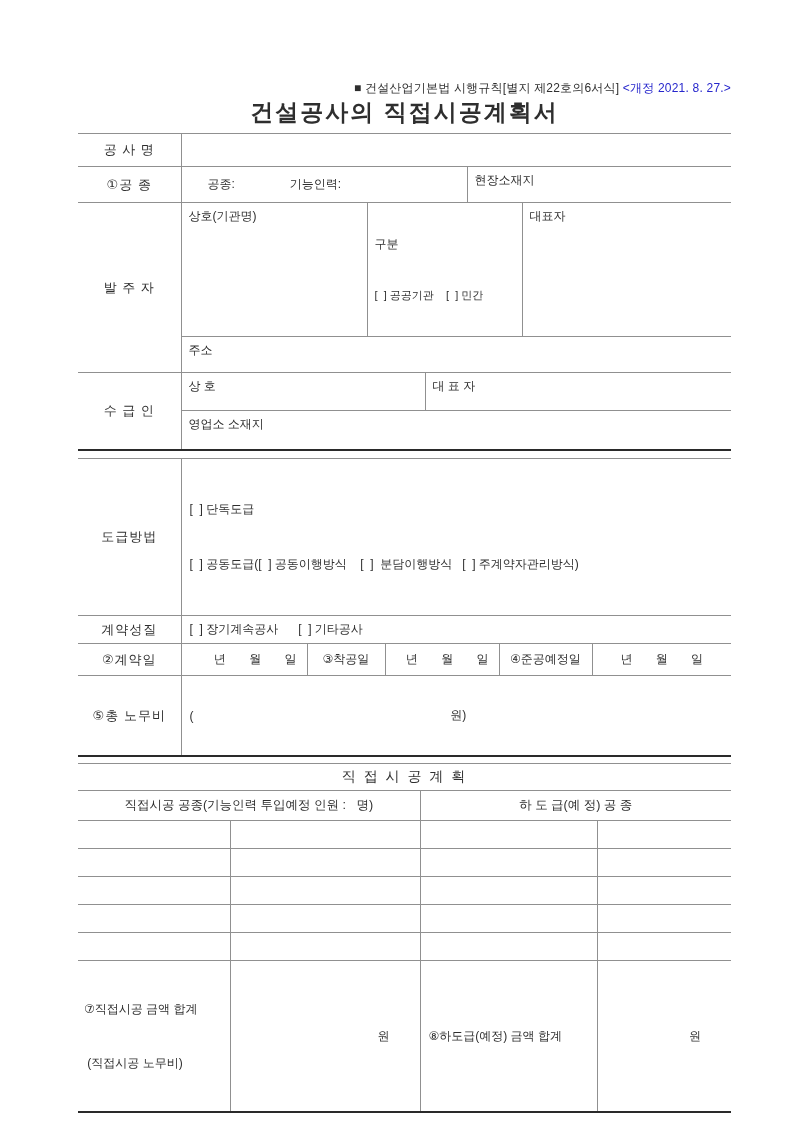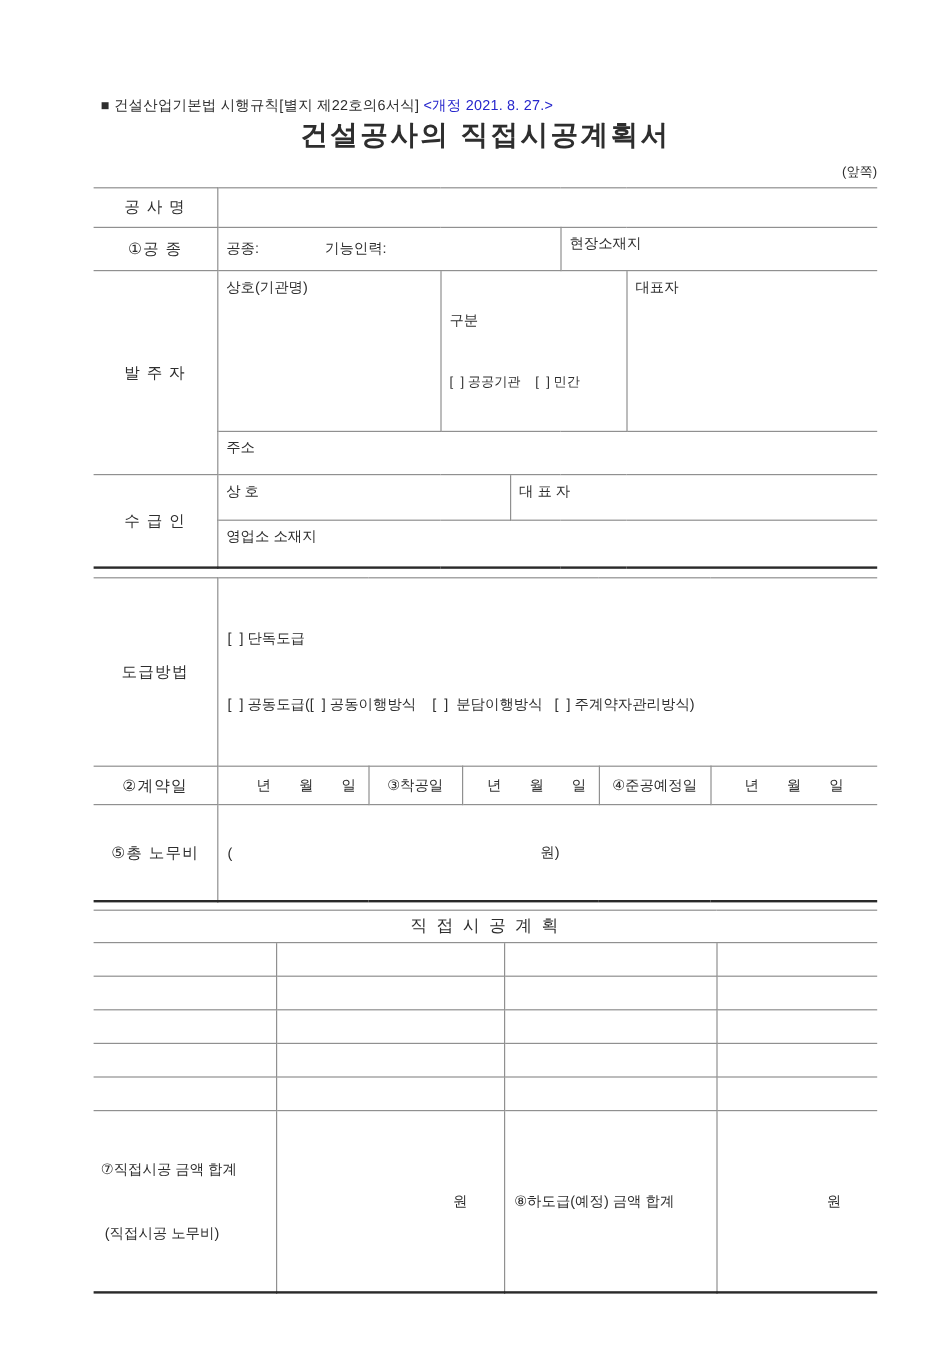--- a/index.html
+++ b/index.html
@@ -7,21 +7,21 @@
   body {
     width:793px; height:1123px;
     font-family:"Liberation Sans","DejaVu Sans",sans-serif;
     color:#2e2e2e;
     position:relative;
     overflow:hidden;
   }
   .content { position:absolute; left:78px; top:0; width:653px; }
 
   
-  .form-ref { margin-top:80px; padding-left:6px; font-size:12px; letter-spacing:0.2px; white-space:pre-wrap; }
+  .form-ref { margin-top:80px; padding-left:6px; font-size:12px; letter-spacing:0.2px; white-space:pre-wrap;text-align:right; }
   .form-ref .rev { color:#2626cc; }
   .doc-title { margin-top:0; text-align:center; font-size:23px; font-weight:700; letter-spacing:2px; }
   .page-side { margin-top:8px; text-align:right; font-size:11px; }
 
   
   table { width:653px; table-layout:fixed; border-collapse:collapse;
           border-left-style:hidden; border-right-style:hidden; }
   td { border:1px solid #909090; font-size:12px; vertical-align:middle;
        white-space:pre-wrap; overflow:hidden; }
   td.lab { text-align:center; font-size:13px; letter-spacing:1px; }
@@ -29,21 +29,21 @@
   td.mid { vertical-align:middle; }
 
   
   .t1 { margin-top:5px; border-top:1px solid #555; border-bottom:2px solid #2a2a2a; }
   .t1r1 td { height:33px; }
   .t1r2 td { height:36px; }
   .t1r3a td { height:50px; }
   .t1r3b td { height:36px; }
   .t1r4a td { height:38px; }
   .t1r4b td { height:39px; }
-  .gap55 { display:inline-block; margin-right:55px; }
+  .gap55 { display:inline-block; margin-right:55px;margin-left:19px; }
   .chk-small { font-size:11px; margin-top:7px; }
 
   
   .t2 { margin-top:7px; border-top:1px solid #8f8f8f; border-bottom:2px solid #2a2a2a; }
   .t2r1 td { height:43px; }
   .t2r2 td { height:28px; }
   .t2r3 td { height:32px; }
   .t2r4 td { height:27px; }
   .opts { padding:4px 8px; line-height:1.55; vertical-align:middle; }
   .date-val { text-align:right; word-spacing:20px; padding-right:10px; font-size:12px; }
@@ -64,21 +64,20 @@
   .tot-unit { text-align:right; padding-right:30px; vertical-align:middle; }
   .tot-sub { padding-left:8px; vertical-align:middle; }
 </style>
 </head>
 <body>
 
 <div class="content">
 
   <div class="form-ref"><span>■ 건설산업기본법 시행규칙[별지 제22호의6서식]</span> <span class="rev">&lt;개정 2021. 8. 27.&gt;</span></div>
   <div class="doc-title">건설공사의 직접시공계획서</div>
-  <div class="page-side">(앞쪽)</div>
 
   <table class="t1">
     <colgroup>
       <col style="width:103px">
         <col style="width:186px">
         <col style="width:58px">
       <col style="width:42px">
         <col style="width:55px">
         <col style="width:209px">
     </colgroup>
@@ -125,20 +124,24 @@
         <col style="width:139px">
     </colgroup>
     <tbody>
         <tr class="t2r1">
       <td class="lab">도급방법</td>
       <td class="opts" colspan="5">
         <div>[  ] 단독도급</div>
         <div>[  ] 공동도급([  ] 공동이행방식    [  ]  분담이행방식   [  ] 주계약자관리방식)</div>
       </td>
     </tr>
+    <tr class="t2r2">
+      <td class="lab">계약성질</td>
+      <td class="opts" colspan="5">[  ] 장기계속공사      [  ] 기타공사</td>
+    </tr>
     <tr class="t2r3">
       <td class="lab">②계약일</td>
       <td class="date-val">년 월 일</td>
       <td class="dlab">③착공일</td>
       <td class="date-val">년 월 일</td>
       <td class="dlab">④준공예정일</td>
       <td class="date-val wide">년 월 일</td>
     </tr>
     <tr class="t2r4">
       <td class="lab">⑤총 노무비</td>
@@ -156,20 +159,24 @@
     <colgroup>
       <col style="width:152px">
         <col style="width:190px">
         <col style="width:177px">
         <col style="width:134px">
     </colgroup>
     <tbody>
         <tr class="t3title">
       <td colspan="4" style="border-left:none;border-right:none">직 접 시 공 계 획</td>
     </tr>
+    <tr class="t3h1">
+      <td colspan="2">직접시공 공종(기능인력 투입예정 인원 :   명)</td>
+      <td colspan="2">하 도 급(예 정) 공 종</td>
+    </tr>
     <tr class="t3empty">
           <td></td>
           <td></td>
           <td></td>
           <td></td>
         </tr>
     <tr class="t3empty">
           <td></td>
           <td></td>
           <td></td>

